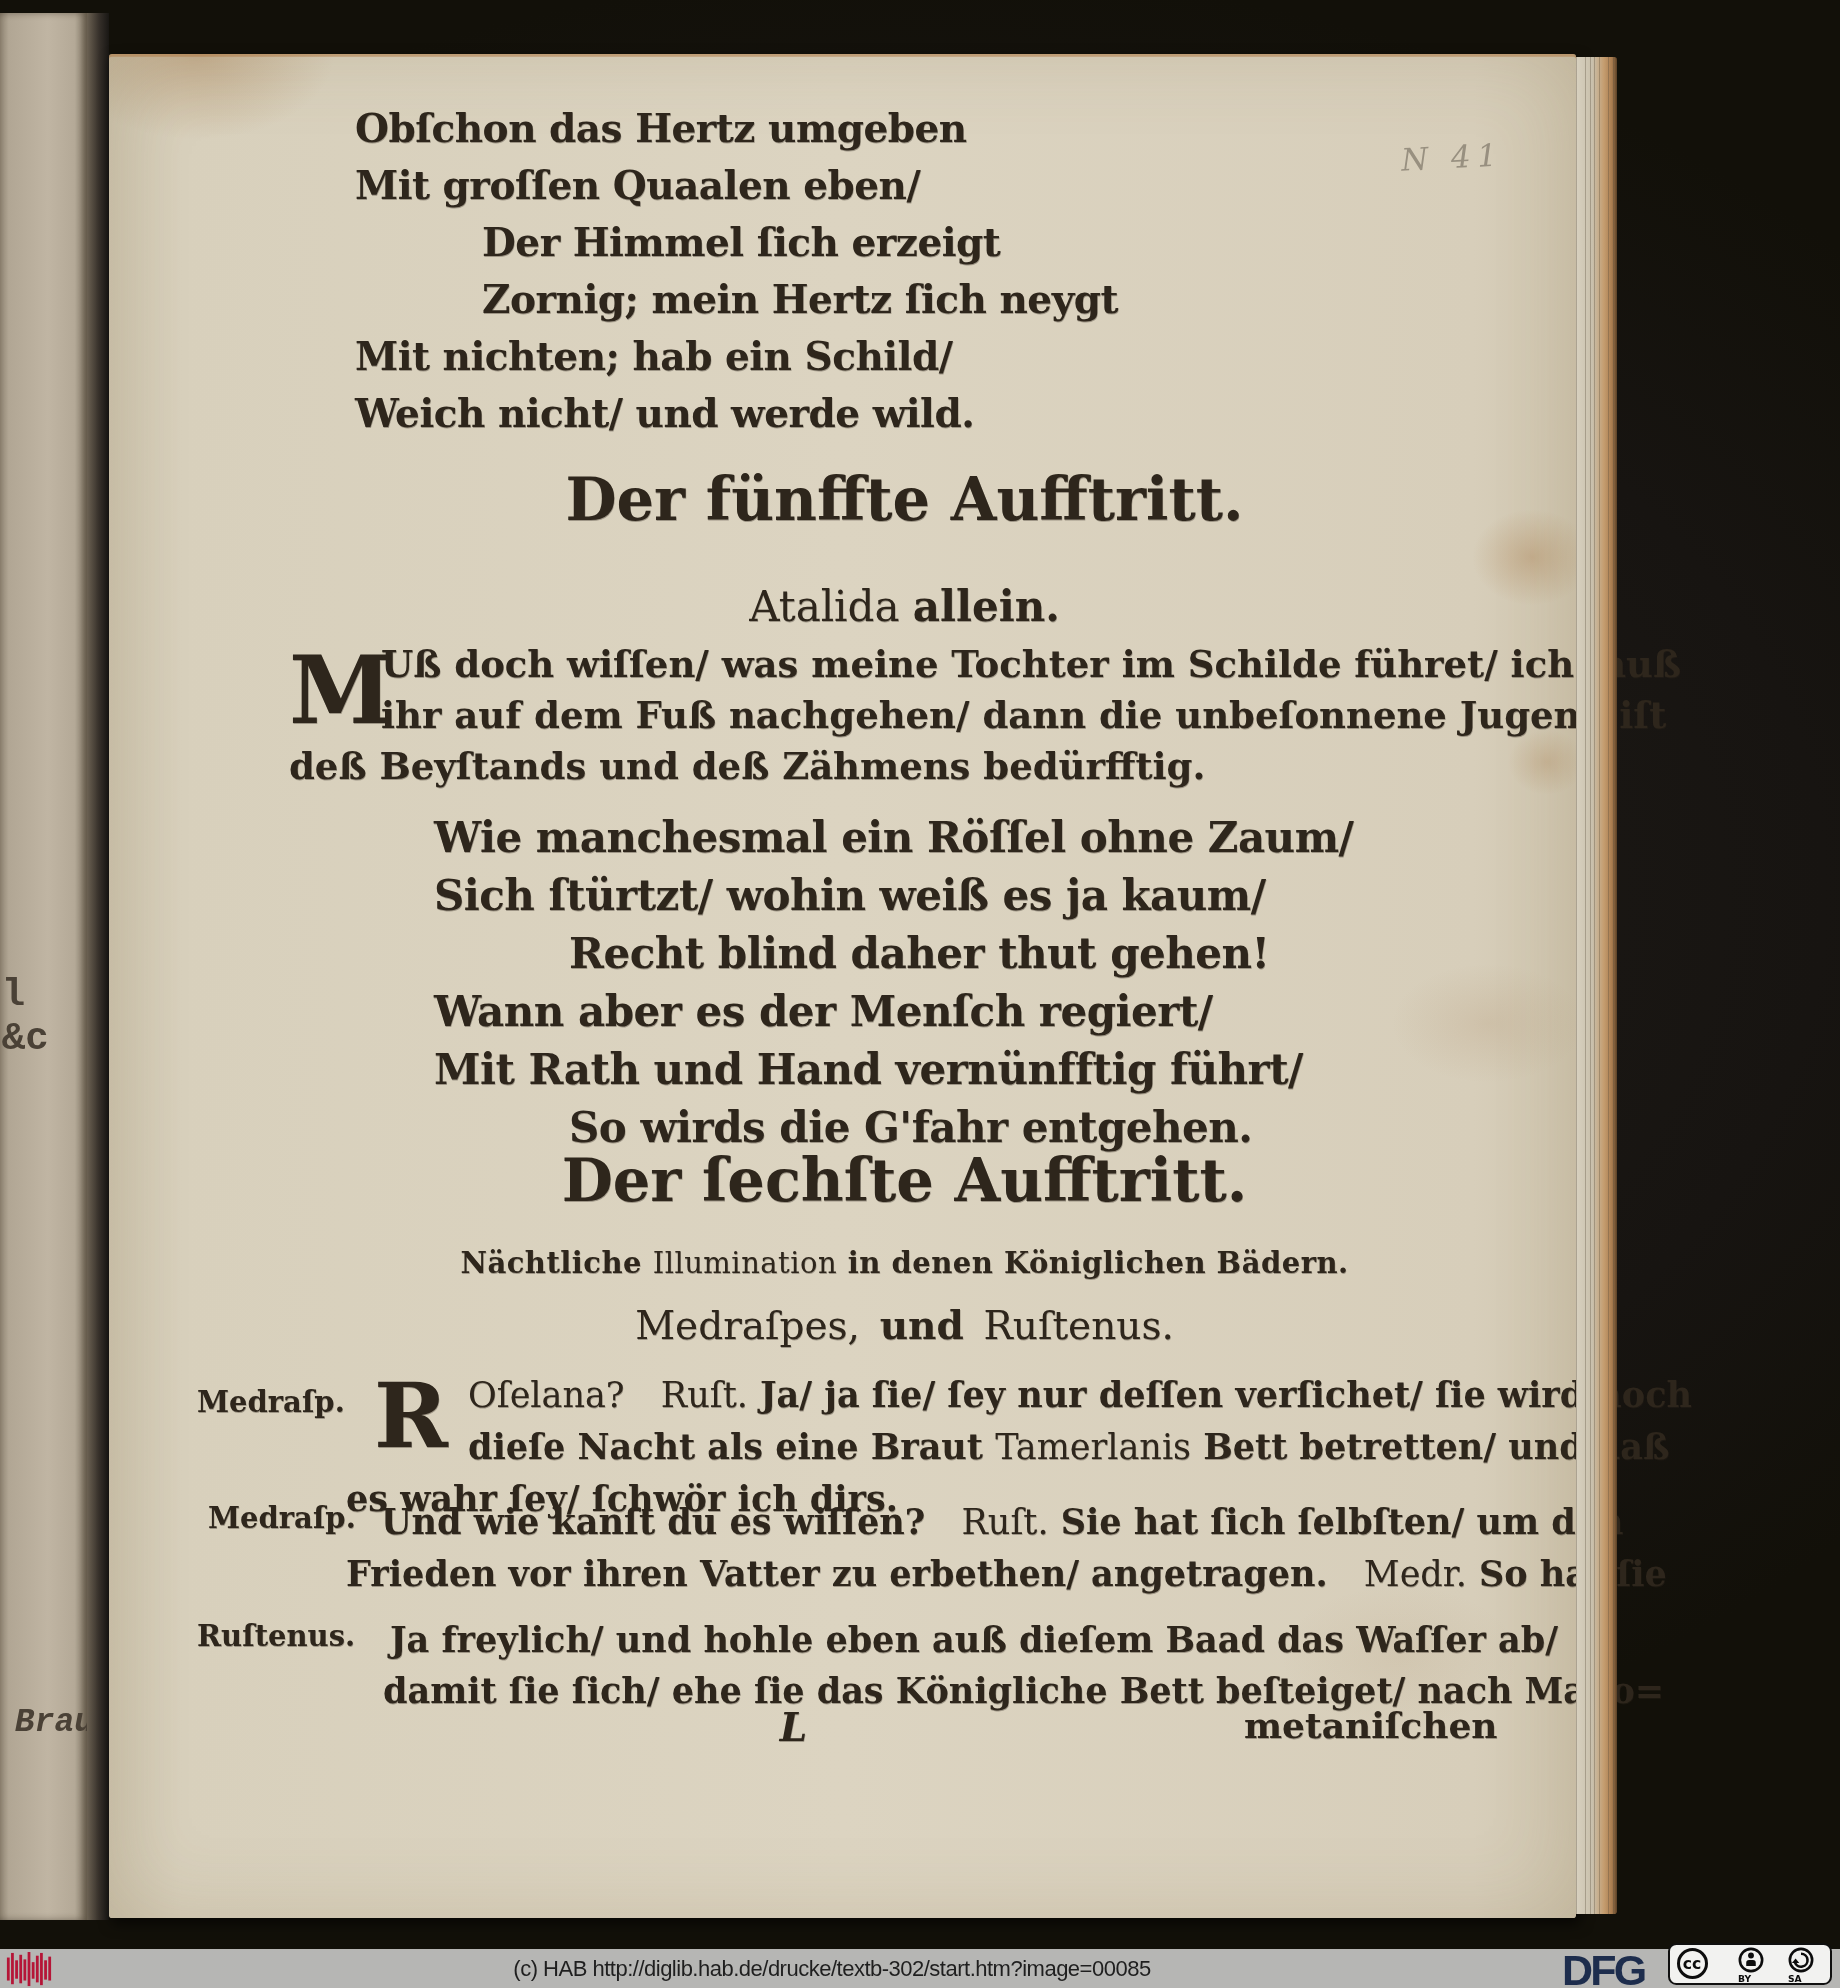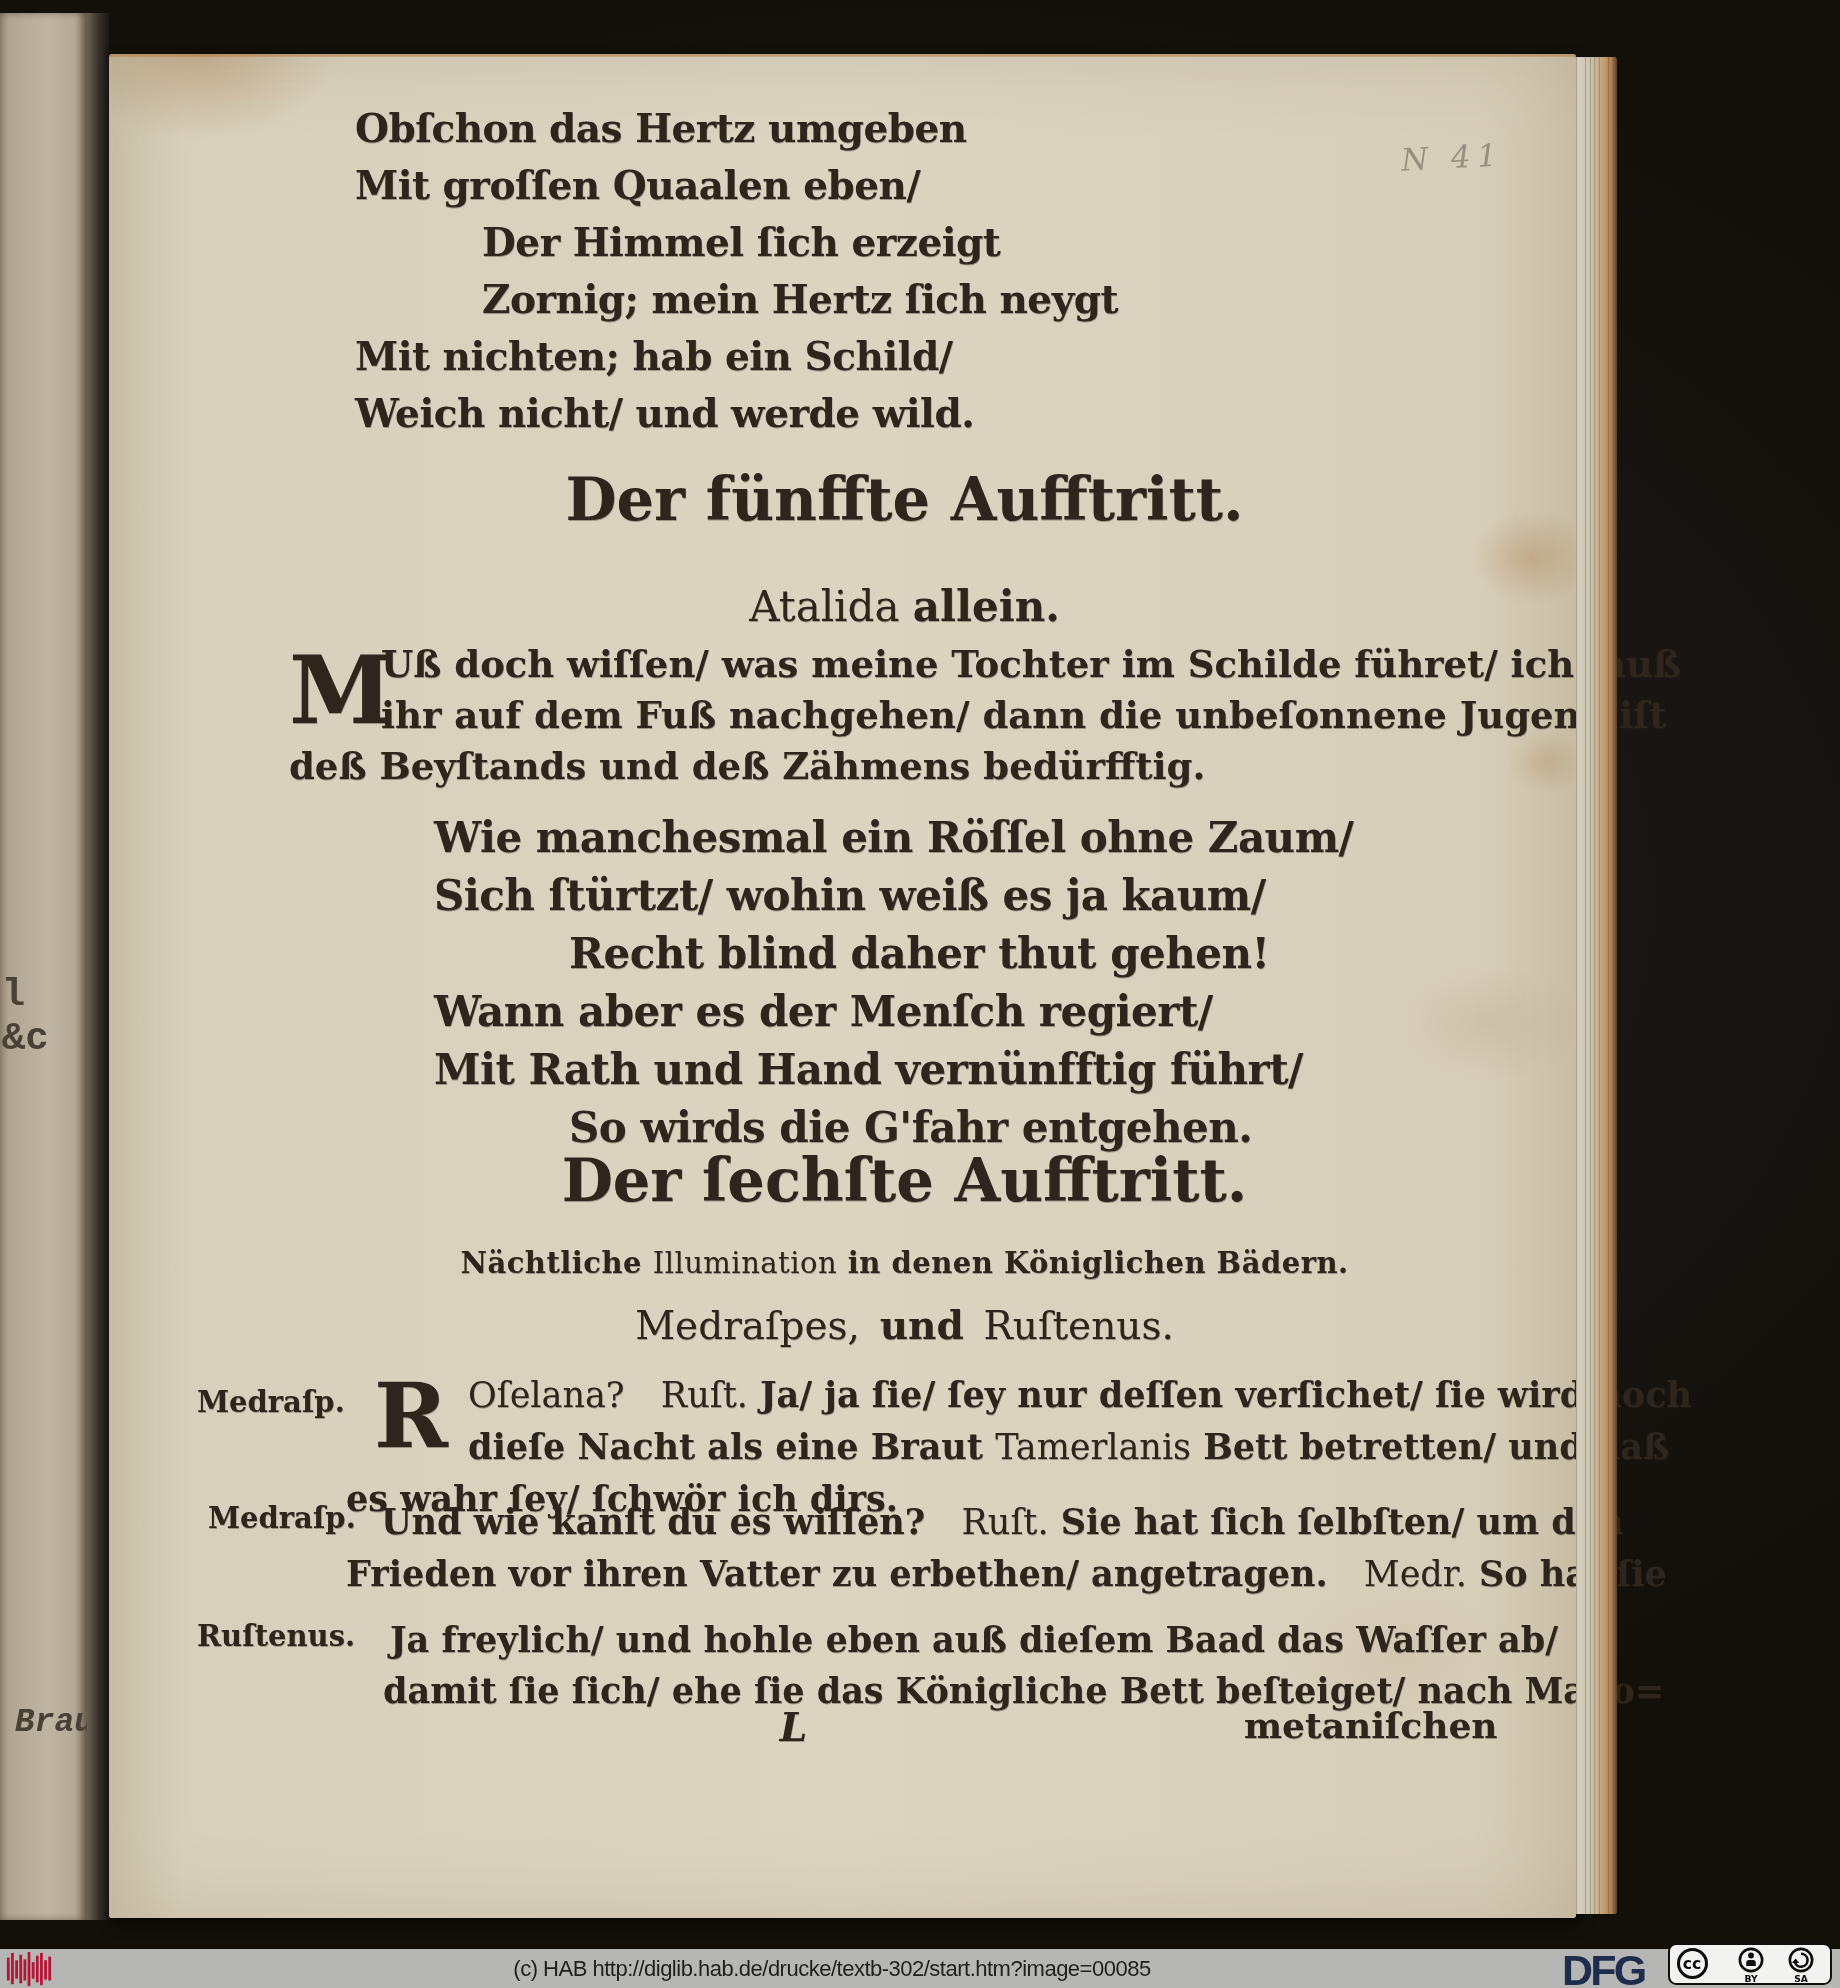--- a/index.html
+++ b/index.html
@@ -82,21 +82,21 @@
   .dfg{position:absolute;left:1562px;top:1946px;font-family:"Liberation Sans",sans-serif;
        font-weight:700;font-size:43px;color:#1d2d4d;letter-spacing:-2.8px;}
   .cc-badge{position:absolute;left:1668px;top:1943px;width:164px;height:42px;background:#f2f2f0;
             border:2.8px solid #101010;border-radius:8.3px;box-sizing:border-box;}
   .cc-circle{position:absolute;left:6.5px;top:2.8px;width:31px;height:31px;border:3.2px solid #0d0d0d;
              border-radius:50%;box-sizing:border-box;text-align:center;font-family:"DejaVu Sans",sans-serif;
              font-weight:900;font-size:15.7px;line-height:25px;color:#0d0d0d;}
   .cc-ic{position:absolute;top:1.8px;width:26px;height:26px;}
   .cc-by-ic{left:68px;}
   .cc-sa-ic{left:118px;}
-  .cc-lbl{position:absolute;top:28px;width:26px;text-align:center;font-family:"DejaVu Sans",sans-serif;
+  .cc-lbl{position:absolute;top:28px;width:26px;text-align:left;font-family:"DejaVu Sans",sans-serif;
           font-weight:700;font-size:9.2px;color:#0d0d0d;}
   .cc-by-lbl{left:68px;}
   .cc-sa-lbl{left:118px;}
 </style>
 </head>
 <body>
 
 <div class="scan">
 
   <div class="sliver">

